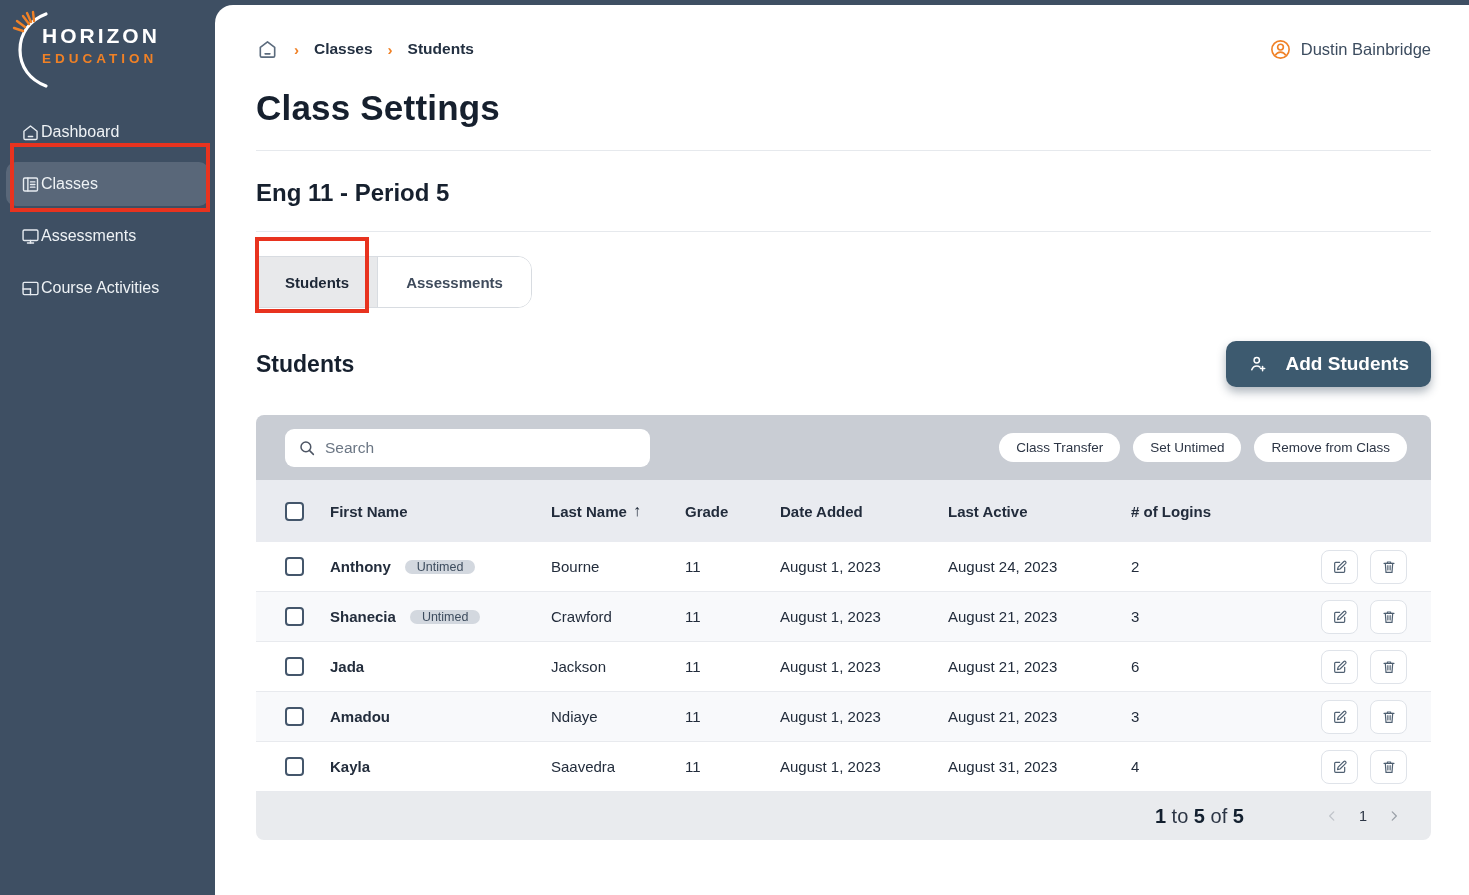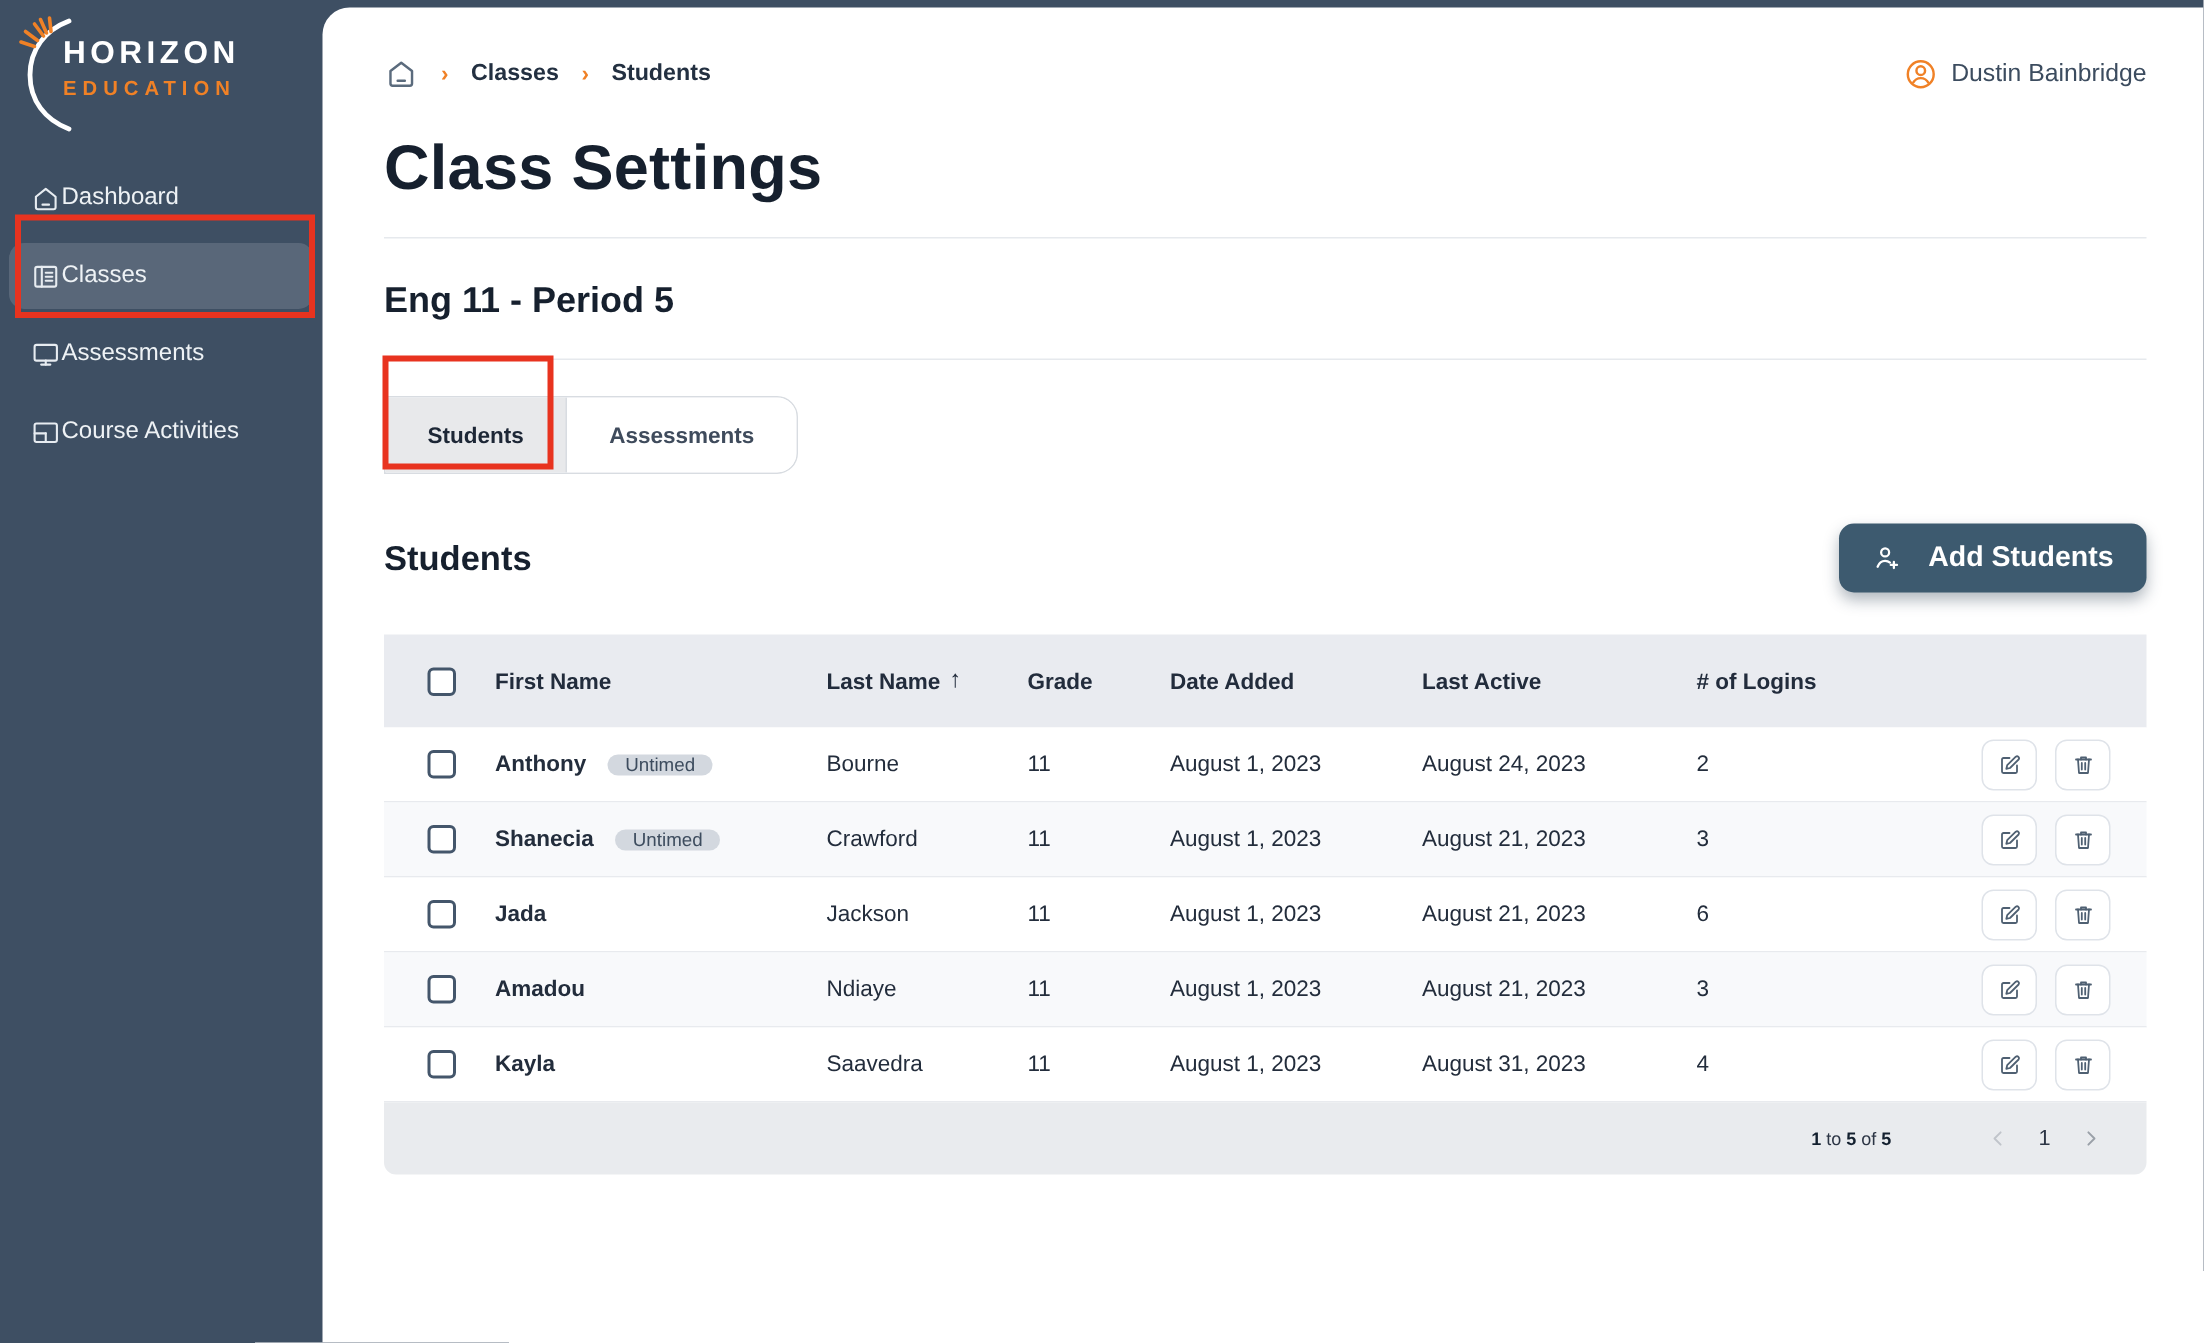--- a/index.html
+++ b/index.html
@@ -34,21 +34,21 @@
     position:relative;
   }
   .topbar { display:flex; align-items:center; justify-content:space-between; padding-top:30px; height:58px; }
   .breadcrumb { display:flex; align-items:center; gap:15px; }
   .breadcrumb svg.home { width:23px; height:23px; stroke:#5b6b7d; fill:none; stroke-width:1.7; stroke-linecap:round; stroke-linejoin:round; }
   .crumb-sep { color:#f08126; font-weight:700; font-size:15px; }
   .crumb { font-size:15.5px; font-weight:600; color:#233041; cursor:pointer; }
   .user { display:flex; align-items:center; gap:9px; cursor:pointer; }
   .user svg { width:23px; height:23px; stroke:#f08126; fill:none; stroke-width:1.7; }
   .user-name { font-size:16.5px; color:#3c4c5f; }
-  .page-title { font-size:42px; font-weight:800; color:#16202e; margin-top:25px; letter-spacing:0.2px; }
+  .page-title { font-size:35px; font-weight:800; color:#16202e; margin-top:25px; letter-spacing:0.2px; }
   .divider { height:1px; background:#e6e9ed; margin-top:22px; }
   .class-name { font-size:24px; font-weight:700; color:#16202e; margin-top:28px; }
   .divider2 { height:1px; background:#e6e9ed; margin-top:24px; }
   
   .tabs { display:inline-flex; margin-top:24px; border:1px solid #d8dce1; border-radius:0 14px 14px 0; overflow:hidden; background:#fff; }
   .tab { height:50px; padding:0 28px; display:flex; align-items:center; font-size:15px; font-weight:600; color:#3f4b5c; background:#fff; cursor:pointer; border-right:1px solid #d8dce1; }
   .tab:last-child { border-right:none; }
   .tab.active { background:#e8e9eb; color:#1d2736; }
   
   .section-head { display:flex; align-items:center; justify-content:space-between; margin-top:33px; }
@@ -94,21 +94,21 @@
   .actions-cell { display:flex; justify-content:flex-end; gap:12px; padding-right:24px; }
   .icon-btn {
     width:37px; height:34px; background:#fff; border:1px solid #dfe3e9; border-radius:8px;
     display:flex; align-items:center; justify-content:center; cursor:pointer;
   }
   .icon-btn svg { width:16px; height:16px; stroke:#4f6072; fill:none; stroke-width:1.8; stroke-linecap:round; stroke-linejoin:round; }
   .tfoot {
     background:#e9ebee; border-radius:0 0 8px 8px; height:48px;
     display:flex; align-items:center; justify-content:flex-end; gap:0; padding-right:24px;
   }
-  .range { font-size:12px; color:#2c3545; margin-right:58px; }
+  .range { font-size:20px; color:#2c3545; margin-right:75px; }
   .range b { font-weight:700; color:#13202f; }
   .pg-chev { width:26px; height:26px; display:flex; align-items:center; justify-content:center; cursor:pointer; }
   .pg-chev svg { width:14px; height:14px; fill:none; stroke-width:2.2; stroke-linecap:round; stroke-linejoin:round; }
   .pg-chev.disabled svg { stroke:#c0c4ca; }
   .pg-chev.enabled svg { stroke:#9aa0a8; }
   .pg-num { font-size:14.5px; color:#2c3545; margin:0 14px; }
   
   .annotation { position:absolute; border:4px solid #e8331f; pointer-events:none; z-index:50; }
   #anno-classes { left:10px; top:143px; width:200px; height:69px; }
   #anno-students-tab { left:255px; top:237px; width:114px; height:76px; }
@@ -213,20 +213,34 @@
           <line x1="17.5" y1="15" x2="17.5" y2="20"></line>
           <line x1="15" y1="17.5" x2="20" y2="17.5"></line>
         </svg>
       <span>Add Students</span>
     </button>
   </div>
 
   
   <div class="table-wrap">
 
+    <div class="toolbar">
+      <div class="search-box">
+        <svg viewBox="0 0 24 24">
+            <circle cx="10.5" cy="10.5" r="6.5"></circle>
+            <line x1="15.5" y1="15.5" x2="20.5" y2="20.5"></line>
+          </svg>
+        <input type="text" placeholder="Search" style="">
+      </div>
+      <div class="toolbar-actions">
+        <button class="pill-btn">Class Transfer</button>
+        <button class="pill-btn">Set Untimed</button>
+        <button class="pill-btn">Remove from Class</button>
+      </div>
+    </div>
 
     <div class="grid-row thead">
       <div class="cb-cell">
           <div class="checkbox"></div>
         </div>
       <div>First Name</div>
       <div class="sort-cell">
         <span>Last Name</span>
         <span class="sort-arrow">↑</span>
       </div>

